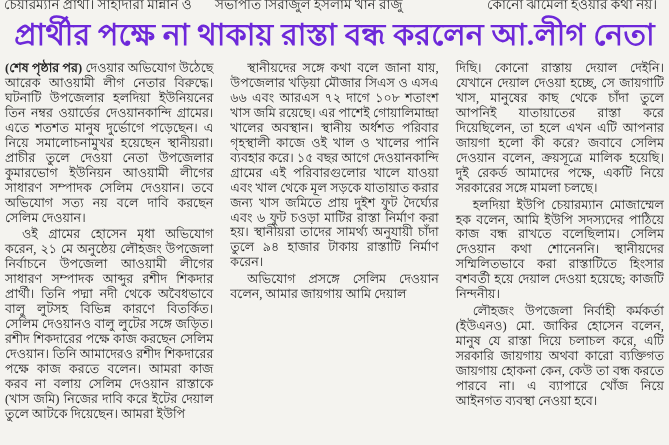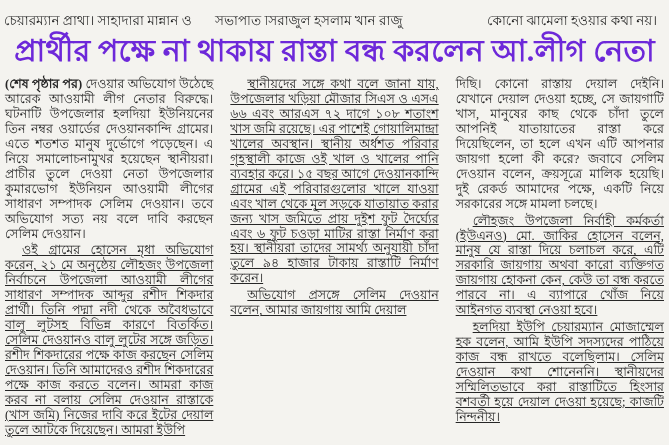--- a/index.html
+++ b/index.html
@@ -7,21 +7,21 @@
   body {
     background: #f4f3ef;
     color: #232323;
     font-family: "Liberation Serif", "DejaVu Serif", serif;
   }
   .page {
     position: relative;
     width: 669px;
     height: 445px;
     overflow: hidden;
-    padding: 16px 3px;
+    padding: 0 3px;
   }
   
   .top-strip {
     position: relative;
     height: 13px;
     overflow: hidden;
   }
   .top-strip .frag {
     position: absolute;
     top: -4px;            
@@ -55,21 +55,21 @@
   .col {
     flex: 1 1 0;
     min-width: 0;
     text-align: justify;
     font-size: 12.6px;
     line-height: 14.95px;
     color: #262626;
     overflow: hidden;
   }
   .para { margin: 2px; }
-  .para.indent { text-indent: 17px; text-decoration: underline; }
+  .para.indent { text-indent: 17px; }
   .para strong { font-weight: 700; }
 </style>
 </head>
 <body>
 
 <div class="page">
 
   <div class="top-strip">
     <span class="frag f1">চেয়ারম্যান প্রার্থী। সাহাদারা মান্নান ও</span>
     <span class="frag f2">সভাপতি সিরাজুল ইসলাম খান রাজু</span>
@@ -85,18 +85,18 @@
       <p class="para indent">ওই গ্রামের হোসেন মৃধা অভিযোগ করেন, ২১ মে অনুষ্ঠেয় লৌহজং উপজেলা নির্বাচনে উপজেলা আওয়ামী লীগের সাধারণ সম্পাদক আব্দুর রশীদ শিকদার প্রার্থী। তিনি পদ্মা নদী থেকে অবৈধভাবে বালু লুটসহ বিভিন্ন কারণে বিতর্কিত। সেলিম দেওয়ানও বালু লুটের সঙ্গে জড়িত। রশীদ শিকদারের পক্ষে কাজ করছেন সেলিম দেওয়ান। তিনি আমাদেরও রশীদ শিকদারের পক্ষে কাজ করতে বলেন। আমরা কাজ করব না বলায় সেলিম দেওয়ান রাস্তাকে (খাস জমি) নিজের দাবি করে ইটের দেয়াল তুলে আটকে দিয়েছেন। আমরা ইউপি</p>
     </div>
 
     <div class="col">
       <p class="para indent">স্থানীয়দের সঙ্গে কথা বলে জানা যায়, উপজেলার খড়িয়া মৌজার সিএস ও এসএ ৬৬ এবং আরএস ৭২ দাগে ১০৮ শতাংশ খাস জমি রয়েছে। এর পাশেই গোয়ালিমান্দ্রা খালের অবস্থান। স্থানীয় অর্ধশত পরিবার গৃহস্থালী কাজে ওই খাল ও খালের পানি ব্যবহার করে। ১৫ বছর আগে দেওয়ানকান্দি গ্রামের এই পরিবারগুলোর খালে যাওয়া এবং খাল থেকে মূল সড়কে যাতায়াত করার জন্য খাস জমিতে প্রায় দুইশ ফুট দৈর্ঘ্যের এবং ৬ ফুট চওড়া মাটির রাস্তা নির্মাণ করা হয়। স্থানীয়রা তাদের সামর্থ্য অনুযায়ী চাঁদা তুলে ৯৪ হাজার টাকায় রাস্তাটি নির্মাণ করেন।</p>
       <p class="para indent">অভিযোগ প্রসঙ্গে সেলিম দেওয়ান বলেন, আমার জায়গায় আমি দেয়াল</p>
     </div>
 
     <div class="col">
       <p class="para">দিছি। কোনো রাস্তায় দেয়াল দেইনি। যেখানে দেয়াল দেওয়া হচ্ছে, সে জায়গাটি খাস, মানুষের কাছ থেকে চাঁদা তুলে আপনিই যাতায়াতের রাস্তা করে দিয়েছিলেন, তা হলে এখন এটি আপনার জায়গা হলো কী করে? জবাবে সেলিম দেওয়ান বলেন, ক্রয়সূত্রে মালিক হয়েছি। দুই রেকর্ড আমাদের পক্ষে, একটি নিয়ে সরকারের সঙ্গে মামলা চলছে।</p>
+      <p class="para indent">হলদিয়া ইউপি চেয়ারম্যান মোজাম্মেল হক বলেন, আমি ইউপি সদস্যদের পাঠিয়ে কাজ বন্ধ রাখতে বলেছিলাম। সেলিম দেওয়ান কথা শোনেননি। স্থানীয়দের সম্মিলিতভাবে করা রাস্তাটিতে হিংসার বশবর্তী হয়ে দেয়াল দেওয়া হয়েছে; কাজটি নিন্দনীয়।</p>
       <p class="para indent">লৌহজং উপজেলা নির্বাহী কর্মকর্তা (ইউএনও) মো. জাকির হোসেন বলেন, মানুষ যে রাস্তা দিয়ে চলাচল করে, এটি সরকারি জায়গায় অথবা কারো ব্যক্তিগত জায়গায় হোকনা কেন, কেউ তা বন্ধ করতে পারবে না। এ ব্যাপারে খোঁজ নিয়ে আইনগত ব্যবস্থা নেওয়া হবে।</p>
-      <p class="para indent">হলদিয়া ইউপি চেয়ারম্যান মোজাম্মেল হক বলেন, আমি ইউপি সদস্যদের পাঠিয়ে কাজ বন্ধ রাখতে বলেছিলাম। সেলিম দেওয়ান কথা শোনেননি। স্থানীয়দের সম্মিলিতভাবে করা রাস্তাটিতে হিংসার বশবর্তী হয়ে দেয়াল দেওয়া হয়েছে; কাজটি নিন্দনীয়।</p>
     </div>
 
   </div>
 </div>
 
 </body></html>

